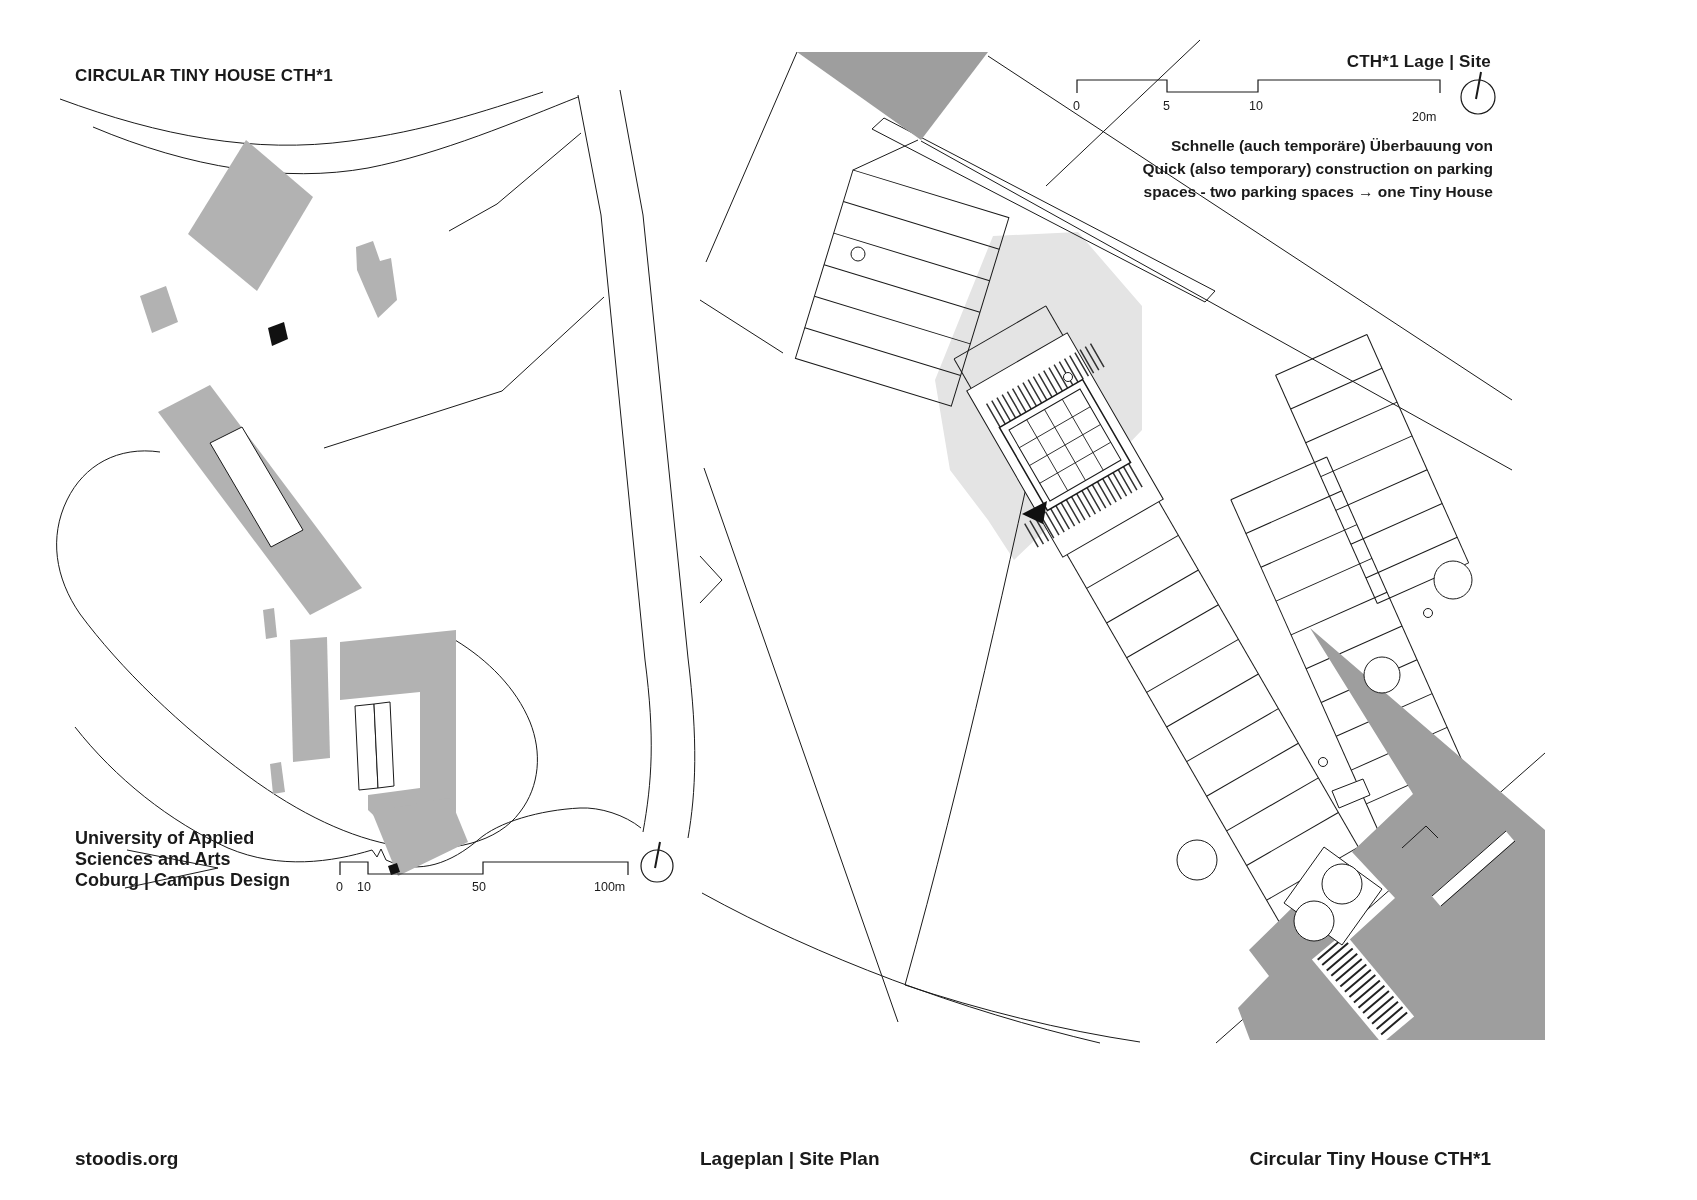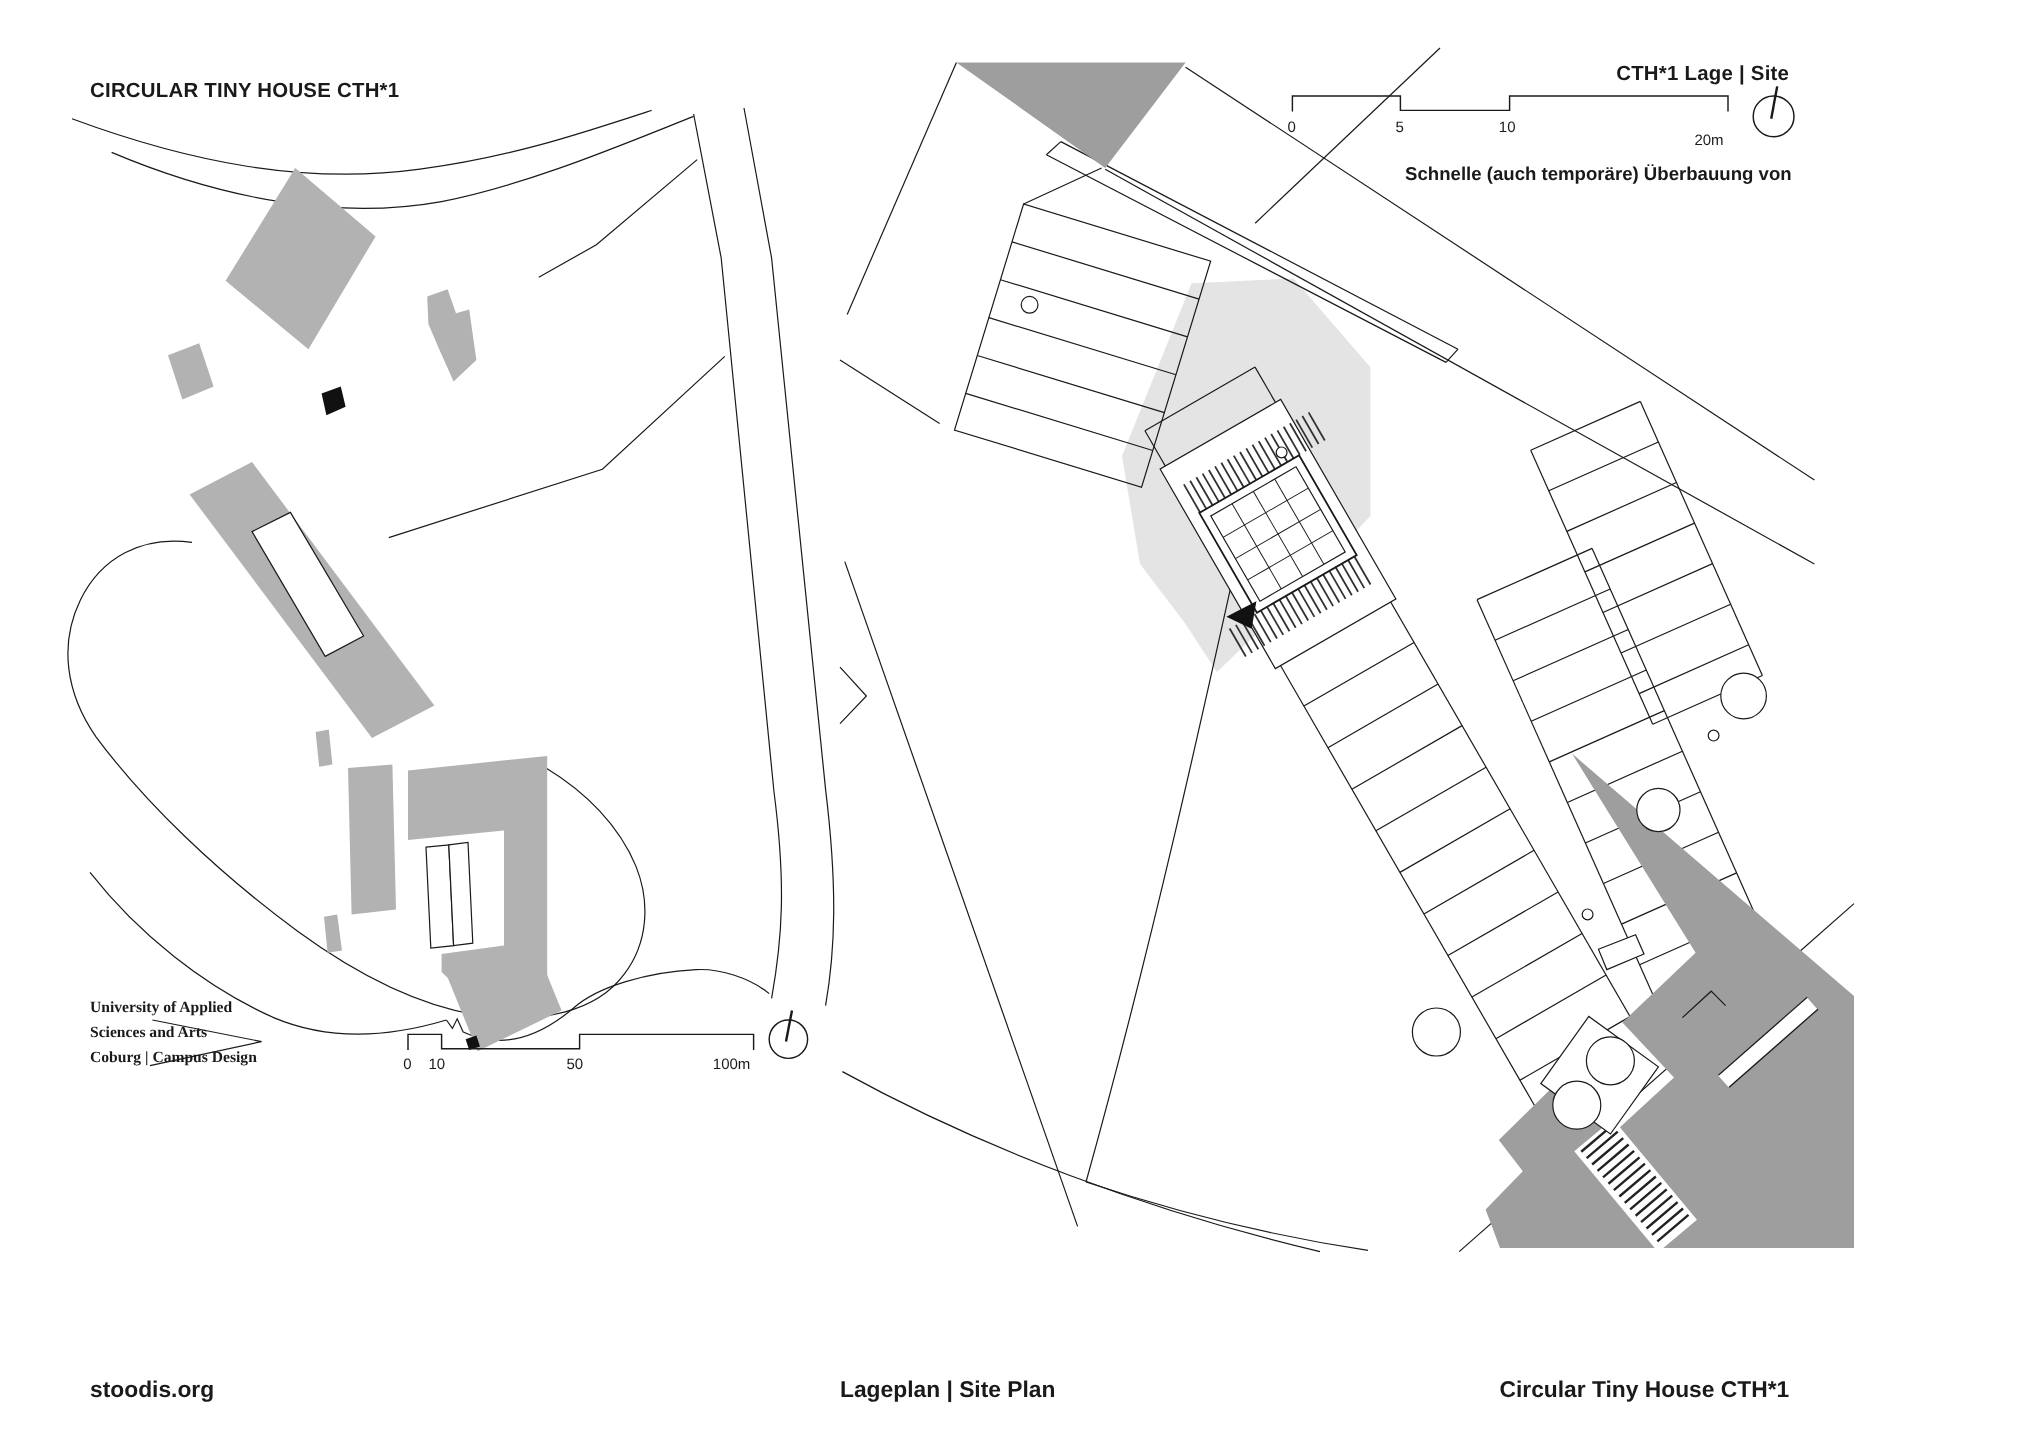--- a/index.html
+++ b/index.html
@@ -6,21 +6,21 @@
   body{
     width:1697px;height:1200px;position:relative;overflow:hidden;
     background:#ffffff;
     font-family:"Liberation Sans", sans-serif;
   }
   svg{position:absolute;left:0;top:0;}
   .t{position:absolute;color:#1a1a1a;white-space:nowrap;}
   .b{font-weight:bold;}
   .title{font-size:17px;letter-spacing:.2px;}
   .note{font-size:15.5px;line-height:23px;text-align:right;}
-  .cap{font-size:13px;line-height:21px;font-family:Liberation Serif, serif;}
+  .cap{font-size:18px;line-height:21px;}
   .scale-num{font-size:12.5px;}
   .foot{font-size:19px;}
   .right-align{text-align:left;}
 </style>
 </head>
 <body>
 
 <svg width="1697" height="1200" viewBox="0 0 1697 1200">
 
   <g stroke="#1a1a1a" stroke-width="1" fill="none">
@@ -194,20 +194,22 @@
     <line x1="1481" y1="72" x2="1476" y2="99" stroke-width="2"></line>
   </g>
 </svg>
 
 <div class="t b title" style="left:75px;top:66px;">CIRCULAR TINY HOUSE CTH*1</div>
 
 <div class="t b title right-align" style="right:206px;top:52px;">CTH*1 Lage | Site</div>
 
 <div class="t b note" style="left:1053px;top:134px;width:440px;">
   <div>Schnelle (auch temporäre) Überbauung von</div>
+  <div>Quick (also temporary) construction on parking</div>
+  <div>spaces - two parking spaces → one Tiny House</div>
 </div>
 
 <div class="t b cap" style="left:75px;top:828px;">
   <div>University of Applied</div>
   <div>Sciences and Arts</div>
   <div>Coburg | Campus Design</div>
 </div>
 
 <span class="t scale-num" style="left:336px;top:880px;">0</span>
 <span class="t scale-num" style="left:357px;top:880px;">10</span>

